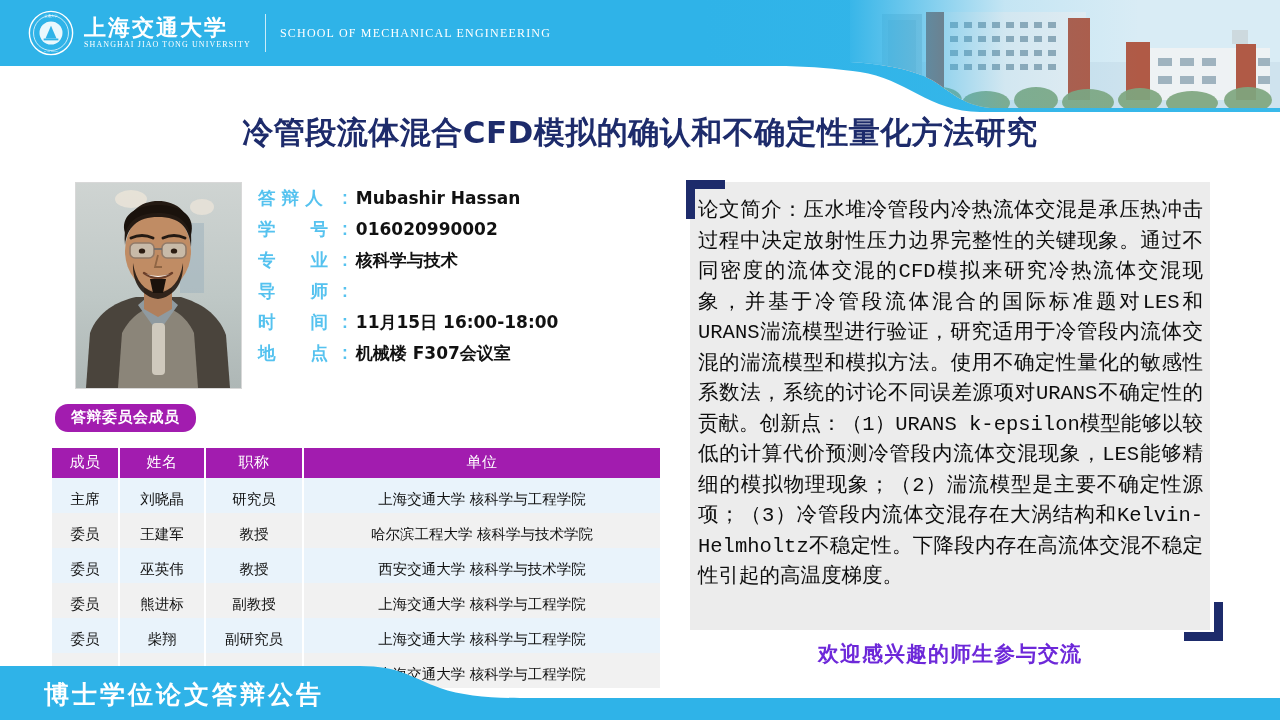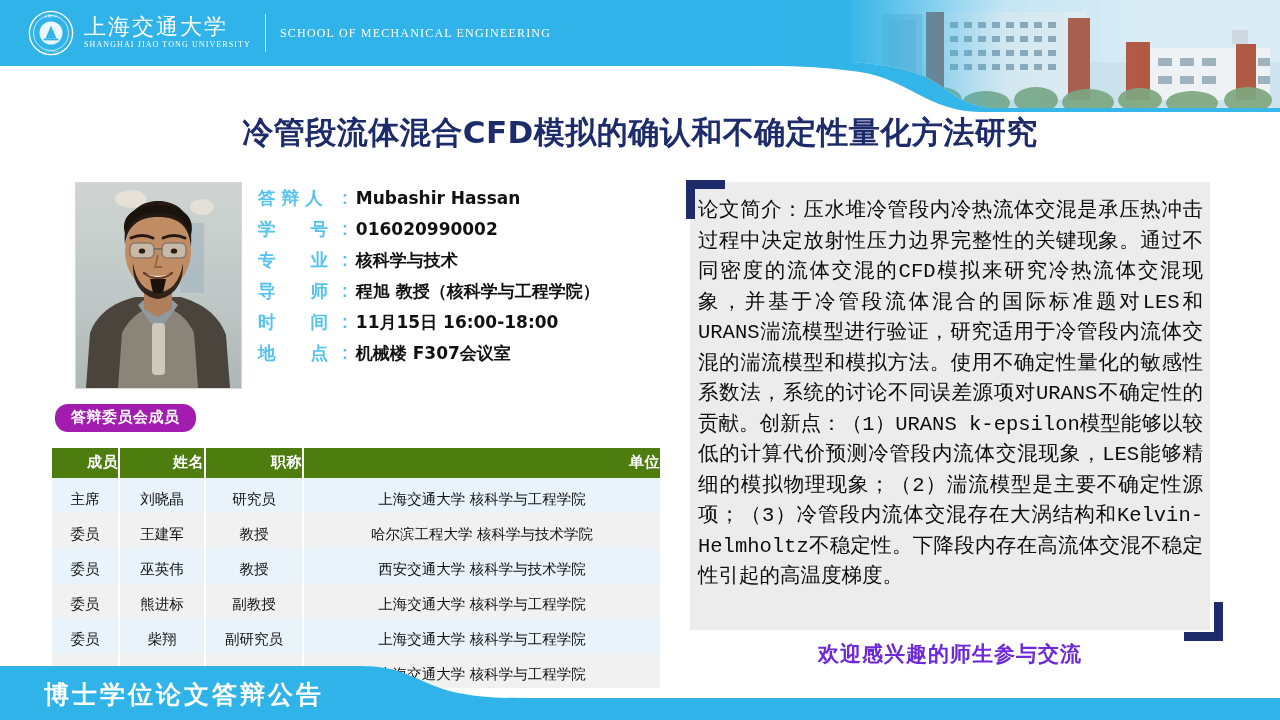--- a/index.html
+++ b/index.html
@@ -26,21 +26,21 @@
   #campus-photo svg{display:block;}
 
   #logo-row{
     position:absolute;left:28px;top:6px;
     display:flex;align-items:center;height:54px;
   }
   #logo-seal{width:46px;height:46px;flex:0 0 auto;}
   #logo-cn-block{margin-left:10px;display:flex;flex-direction:column;justify-content:center;}
   .logo-cn{
     font-family:"DejaVu Serif","Liberation Serif",serif;
-    font-size:22px;color:#ffffff;font-weight:400;letter-spacing:2px;
+    font-size:22px;color:#ffffff;font-weight:700;letter-spacing:2px;
     line-height:24px;white-space:nowrap;
   }
   .logo-en{
     font-family:"Liberation Serif","DejaVu Serif",serif;
     font-size:8px;color:#ffffff;letter-spacing:1.1px;
     line-height:12px;white-space:nowrap;
   }
   #logo-divider{
     width:1px;height:38px;background:rgba(255,255,255,.75);
     margin:0 14px;flex:0 0 auto;
@@ -104,23 +104,23 @@
     white-space:nowrap;
   }
 
   
   #committee-table{
     position:absolute;left:52px;top:448px;width:608px;
     border-collapse:collapse;
     font-family:"DejaVu Sans","Liberation Sans",sans-serif;
   }
   #committee-table th{
-    background:#4d7c0f;color:#ffffff;
-    font-size:15px;font-weight:700;
-    padding:5px 0 6px 0;text-align:right;
+    background:#a21caf;color:#ffffff;
+    font-size:15px;font-weight:400;
+    padding:5px 0 6px 0;text-align:center;
     border-right:2px solid #ffffff;
     letter-spacing:.5px;
   }
   #committee-table th:last-child{border-right:none;}
   #committee-table td{
     font-size:14.5px;color:#111111;text-align:center;
     padding:12px 0 4px 0;
     border-right:2px solid #ffffff;
     white-space:nowrap;
   }
@@ -355,21 +355,20 @@
     <span class="info-value">016020990002</span>
   </div>
   <div class="info-row">
     <span class="info-label">专　　业</span>
     <span class="info-colon">:</span>
     <span class="info-value">核科学与技术</span>
   </div>
   <div class="info-row">
     <span class="info-label">导　　师</span>
     <span class="info-colon">:</span>
-    <span class="info-value">程旭 教授（核科学与工程学院）</span>
   </div>
   <div class="info-row">
     <span class="info-label">时　　间</span>
     <span class="info-colon">:</span>
     <span class="info-value">11月15日  16:00-18:00</span>
   </div>
   <div class="info-row">
     <span class="info-label">地　　点</span>
     <span class="info-colon">:</span>
     <span class="info-value">机械楼 F307会议室</span>

